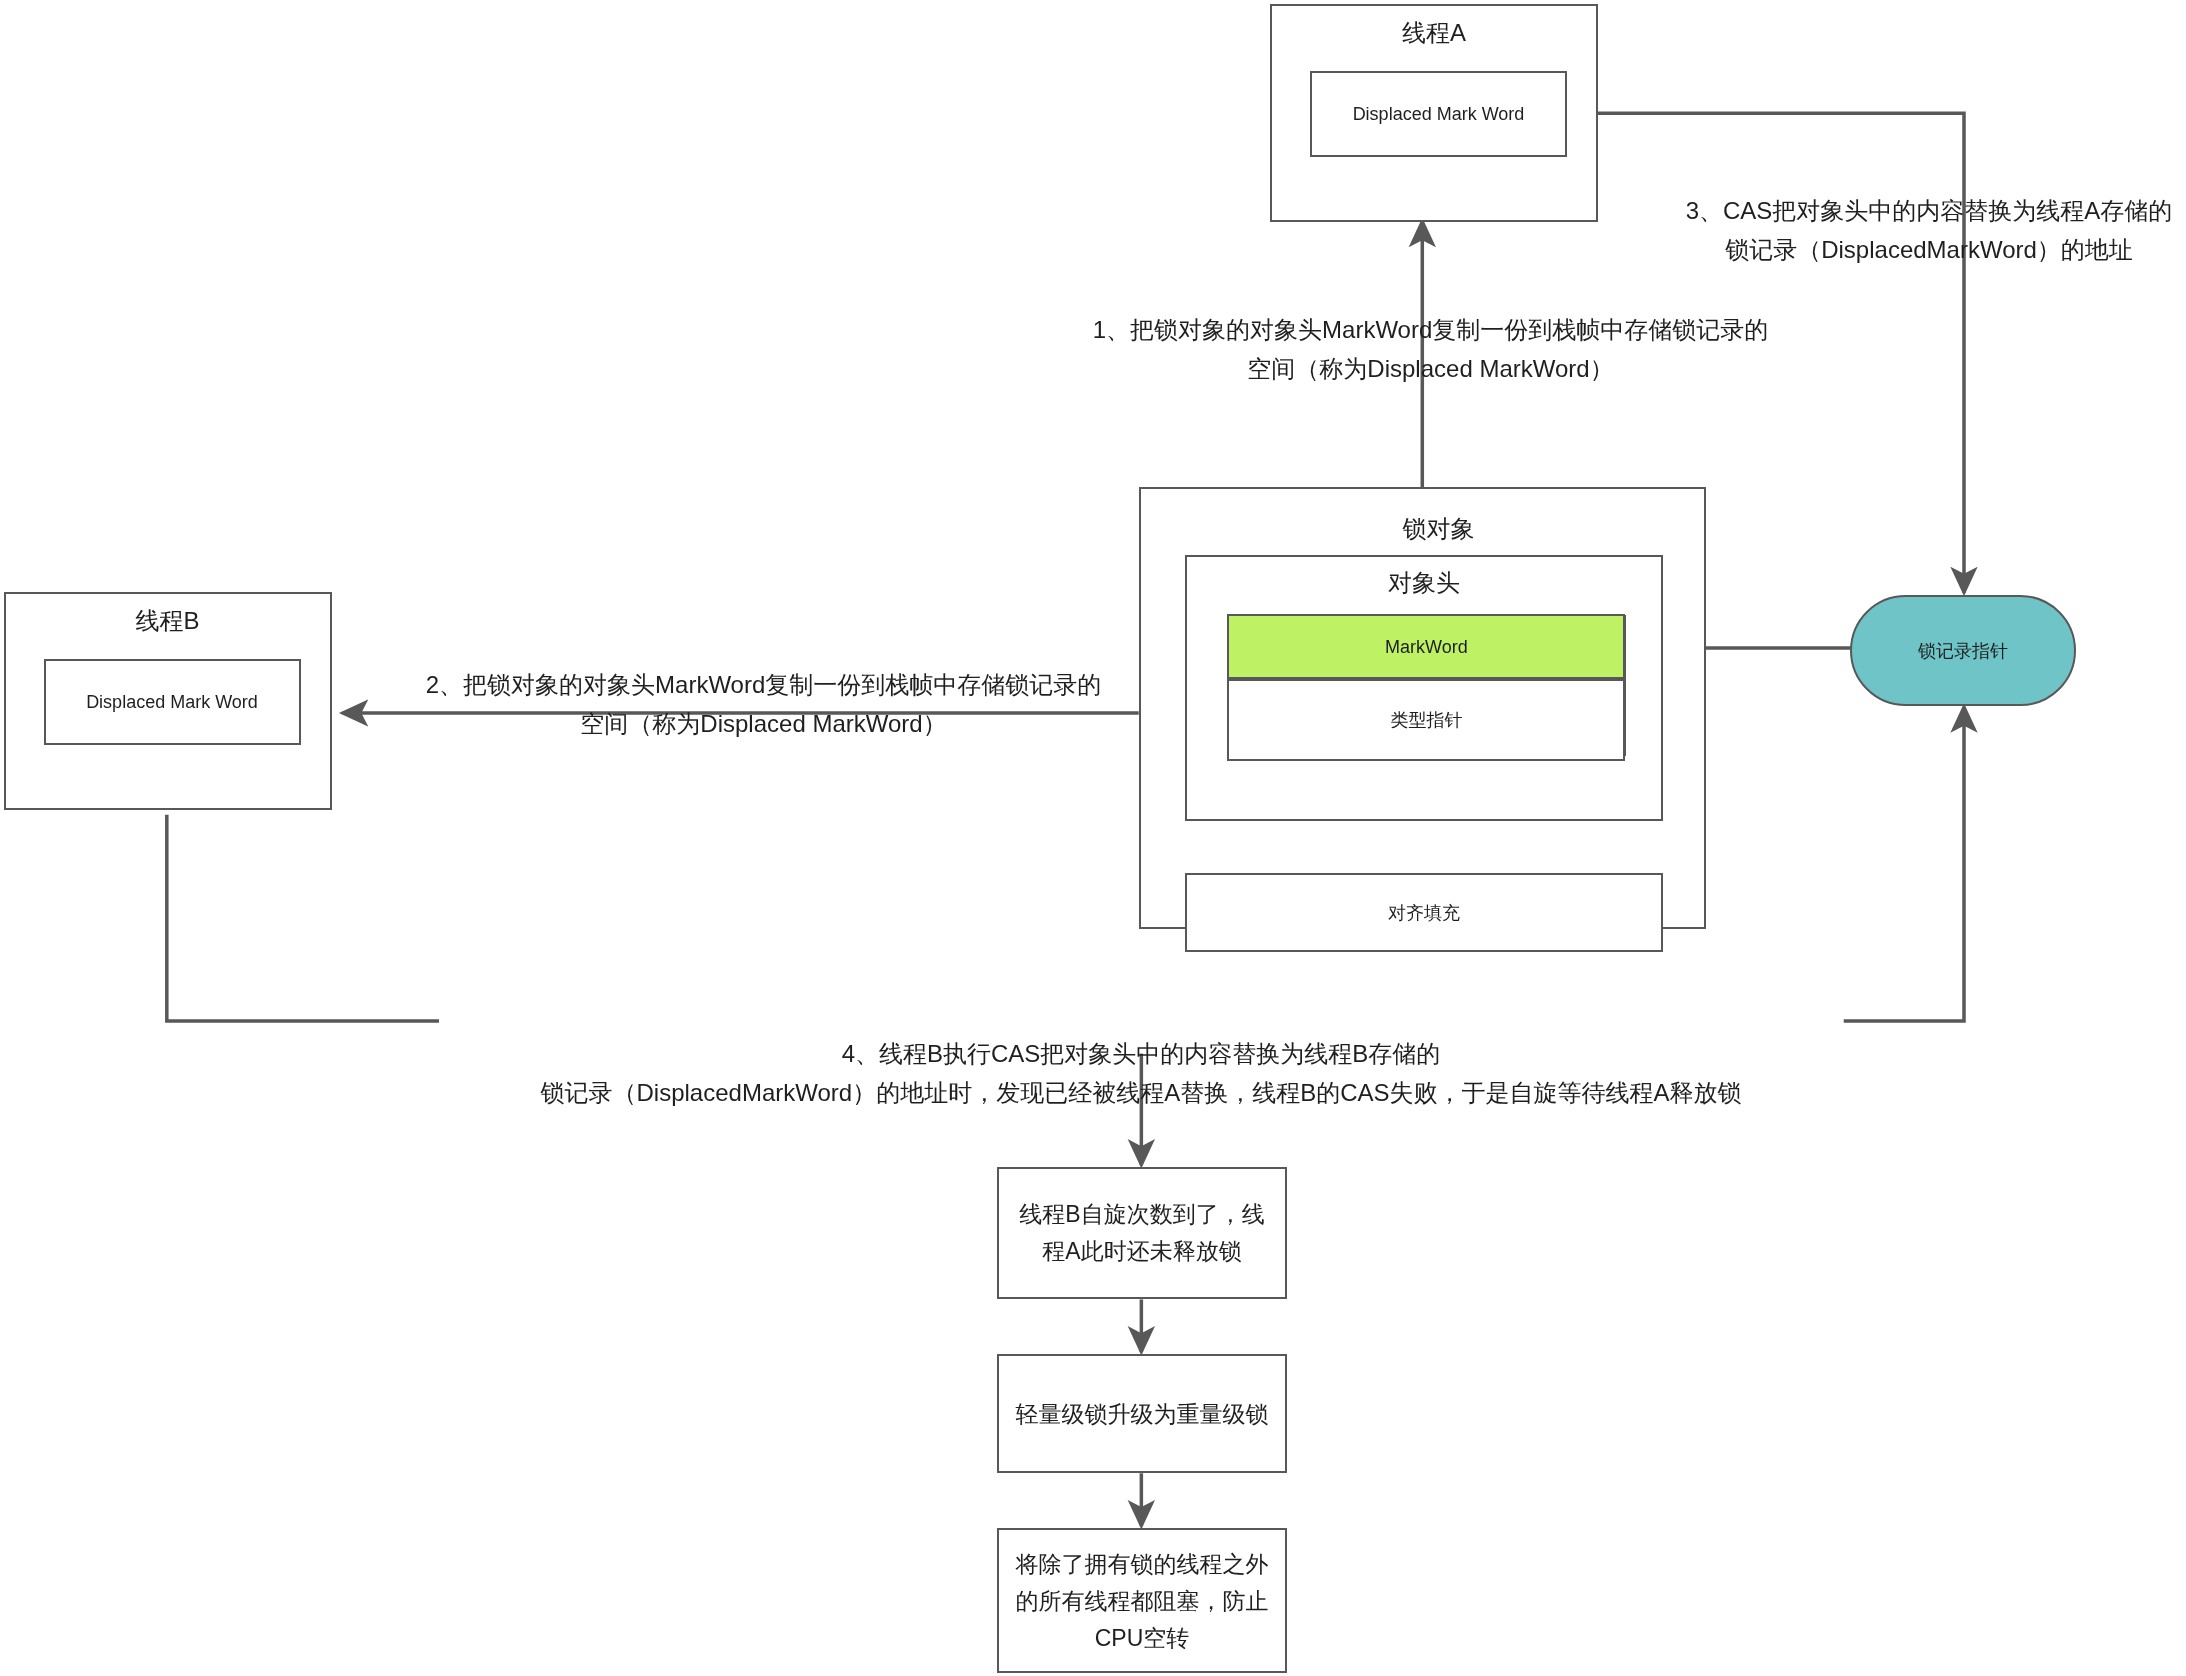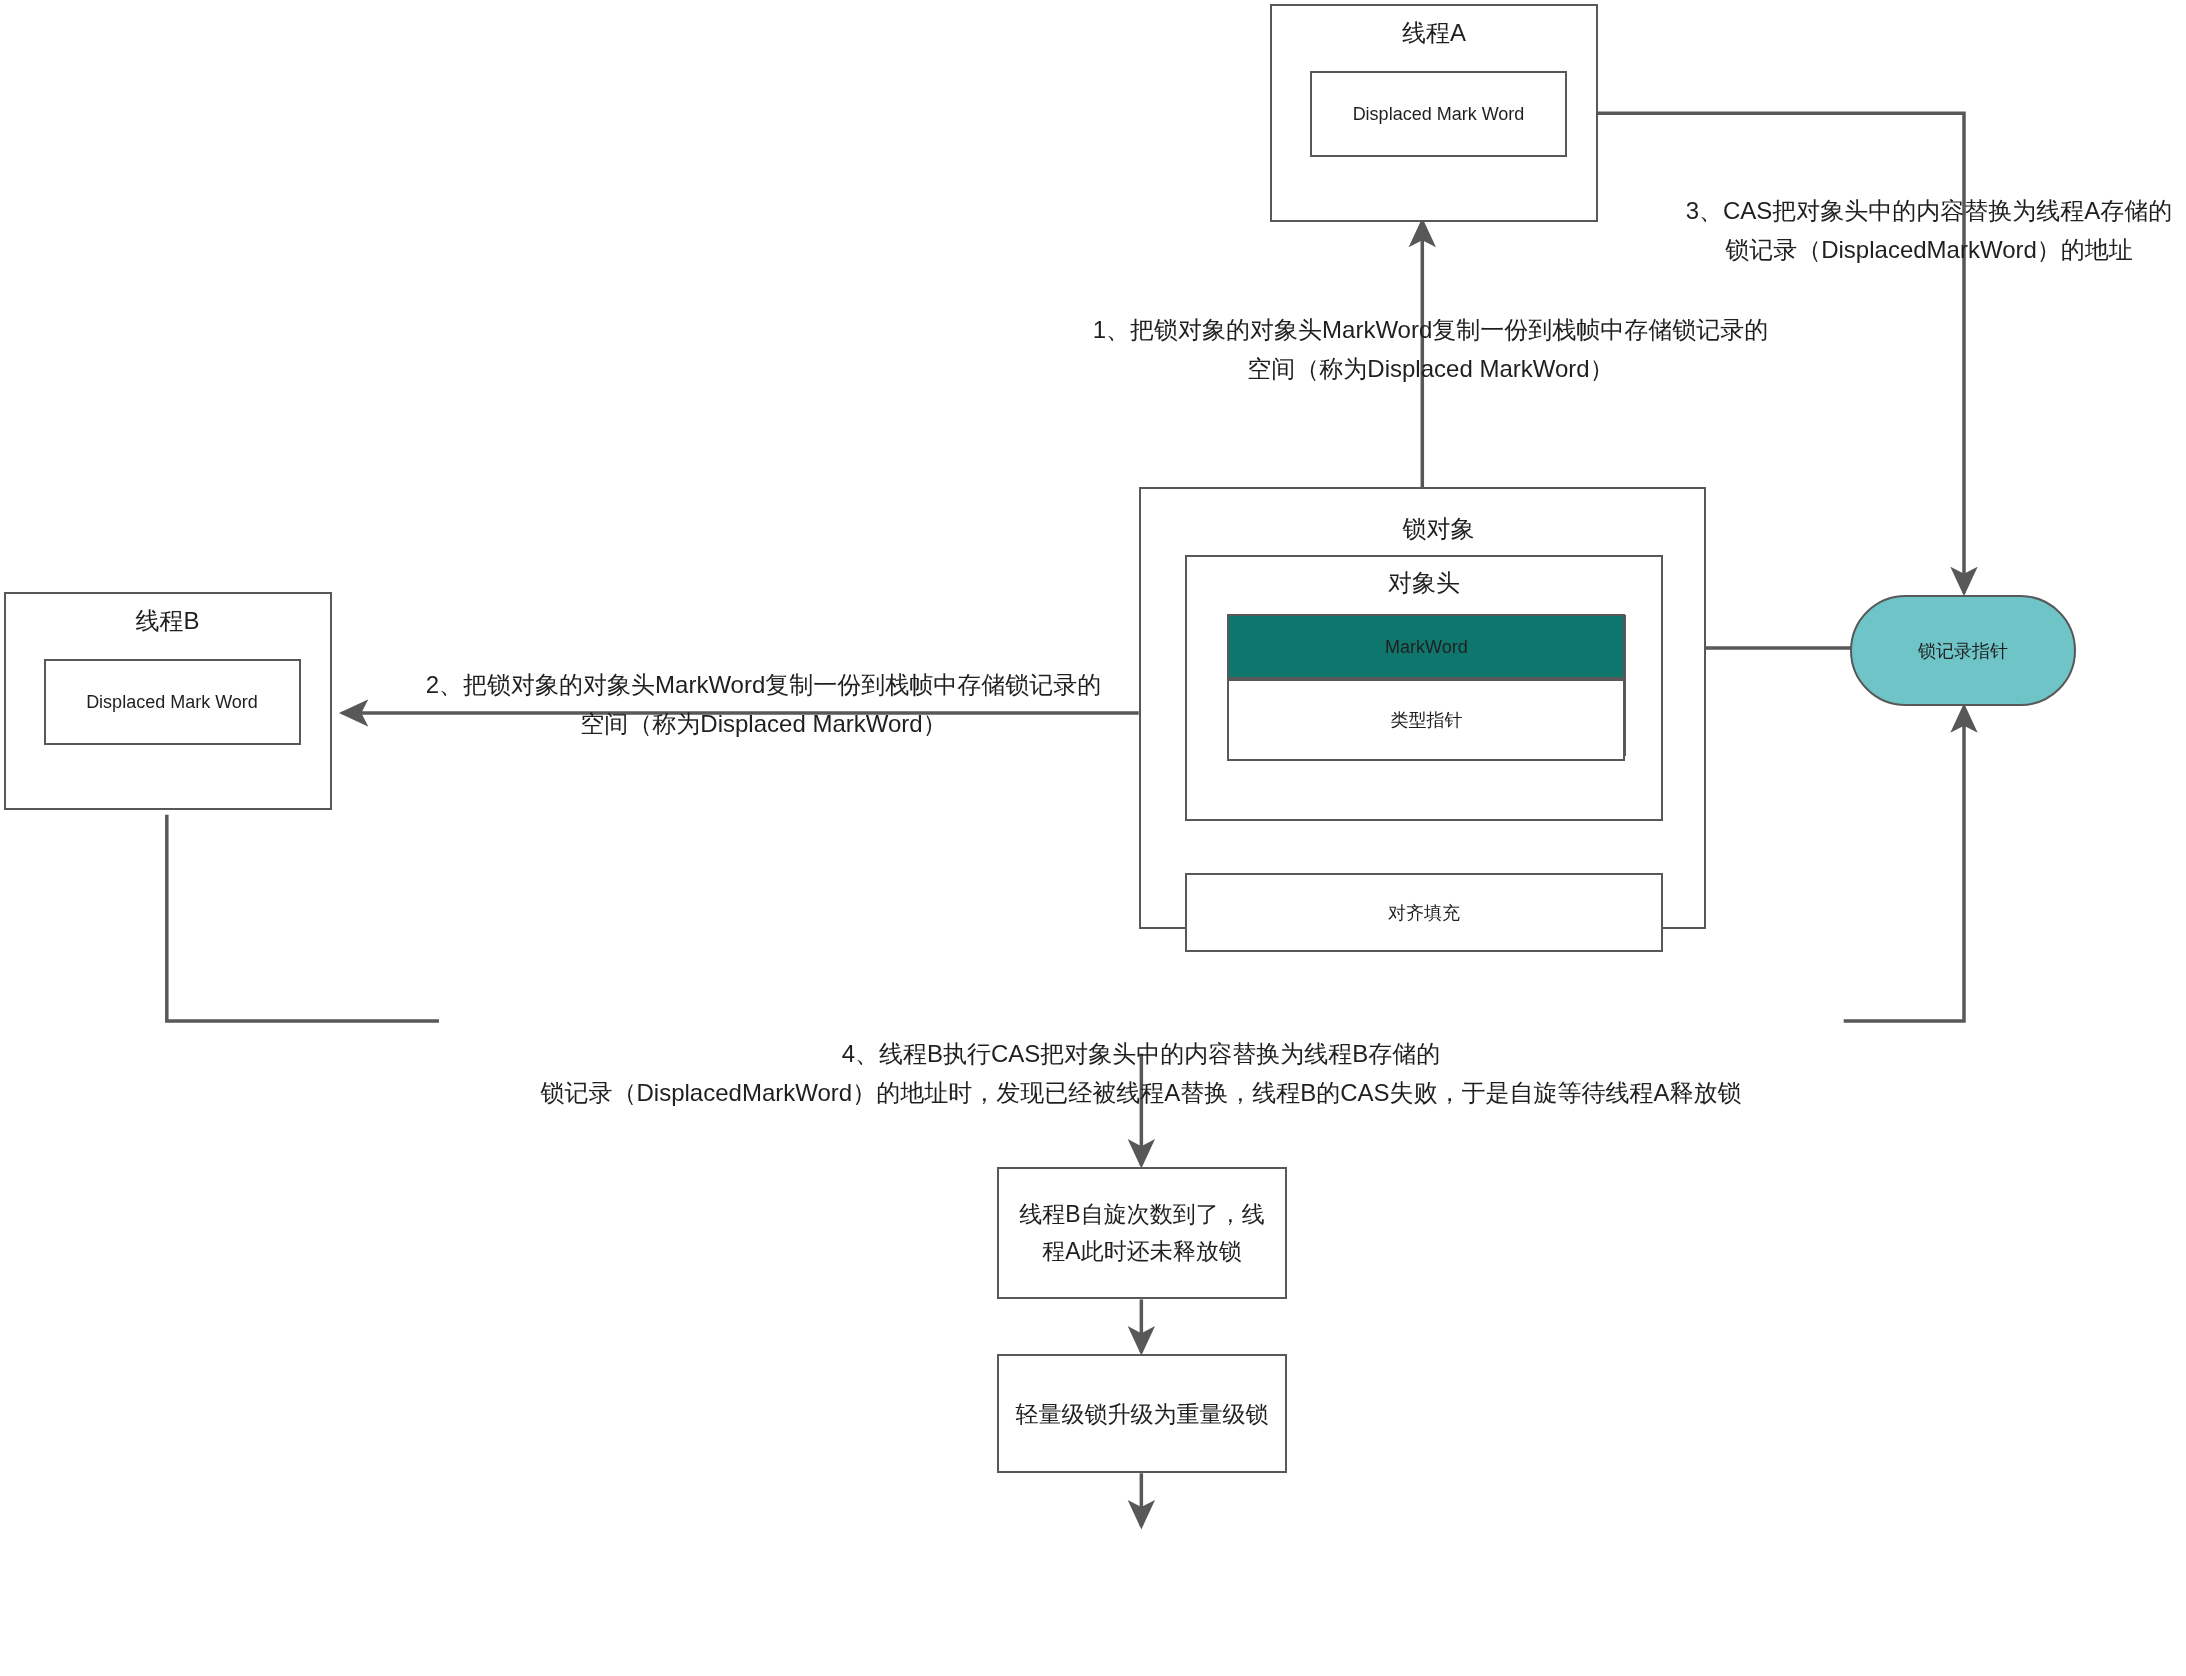--- a/index.html
+++ b/index.html
@@ -46,21 +46,21 @@
     left: 0;
     right: 0;
     top: 50%;
     transform: translateY(-50%);
     text-align: center;
     font-size: 18px;
     line-height: 32px;
     color: #1f1f1f;
   }
   .teal {
-    background: #0f766e;
+    background: #bef264;
   }
   .pill {
     position: absolute;
     box-sizing: border-box;
     border: 2.6px solid #585858;
     background: #6EC4C6;
     border-radius: 61px;
   }
   .annot {
     position: absolute;
@@ -175,15 +175,20 @@
 
   <div class="flowbox" style="left:997px; top:1167px; width:290px; height:132px;">
     <div class="flowtext">线程B自旋次数到了，线
 程A此时还未释放锁</div>
   </div>
 
   <div class="flowbox" style="left:997px; top:1354px; width:290px; height:119px;">
     <div class="flowtext">轻量级锁升级为重量级锁</div>
   </div>
 
+  <div class="flowbox" style="left:997px; top:1528px; width:290px; height:145px;">
+    <div class="flowtext">将除了拥有锁的线程之外
+的所有线程都阻塞，防止
+CPU空转</div>
+  </div>
 
 </div>
 
 
 </body></html>

